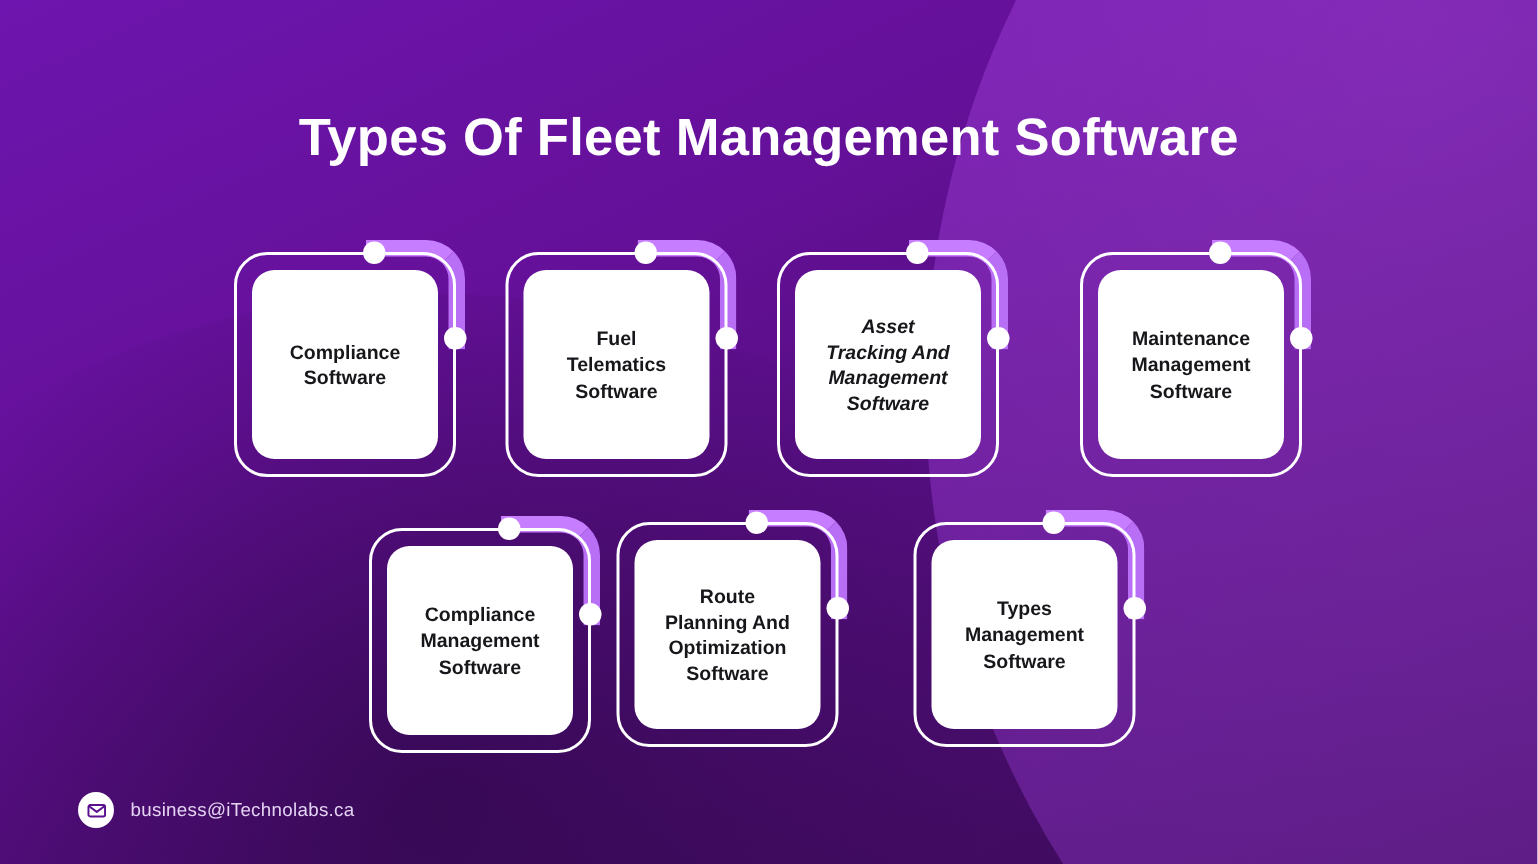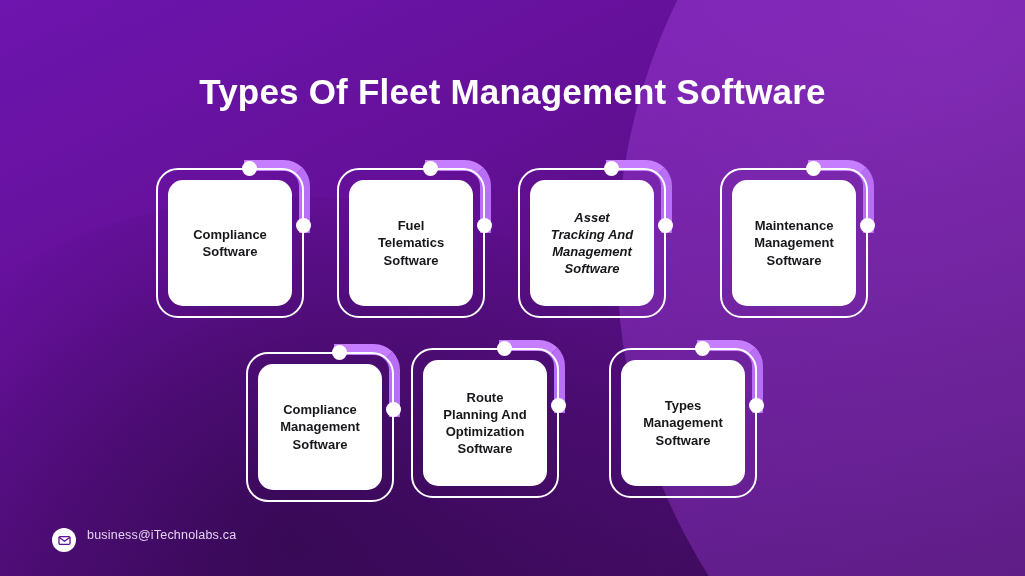--- a/index.html
+++ b/index.html
@@ -122,20 +122,21 @@
   }
   .dot-top   { left: 86px;  top: -7px;  width: 15px; height: 15px; }
   .dot-right { left: 140px; top: 50px;  width: 15px; height: 15px; }
 
   
   .footer {
     position: absolute;
     left: 52px;
     bottom: 24px;
     display: flex;
+    align-items: center;
     gap: 11px;
   }
 
   .mail-badge {
     width: 24px;
     height: 24px;
     border-radius: 50%;
     background: #ffffff;
     display: flex;
     align-items: center;

